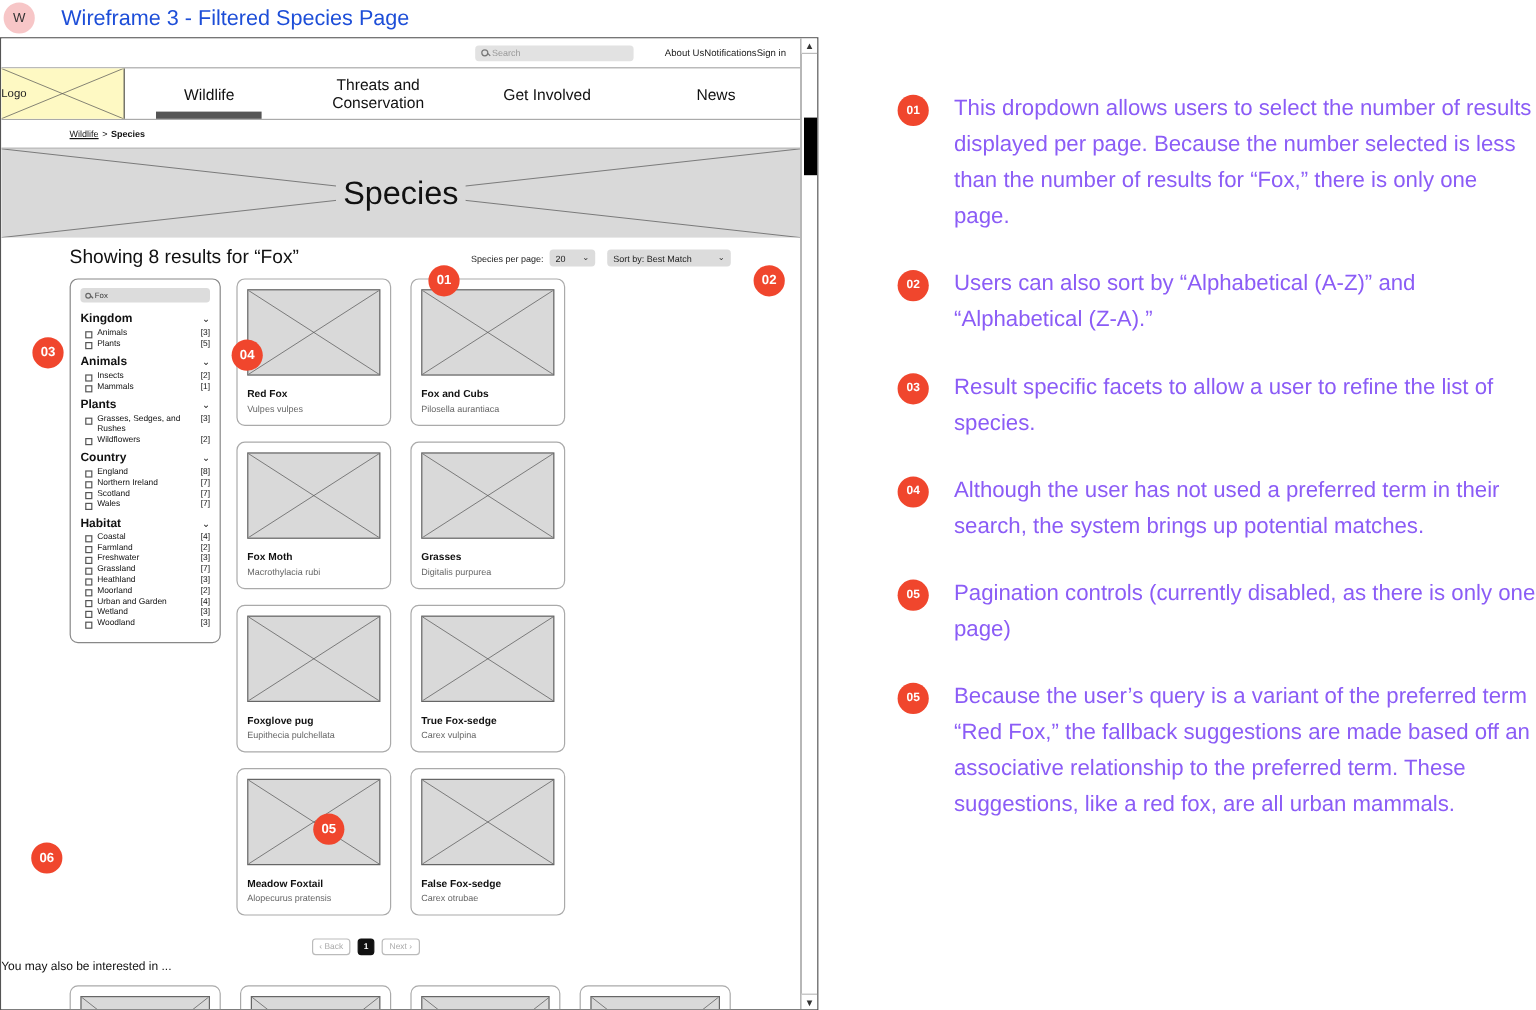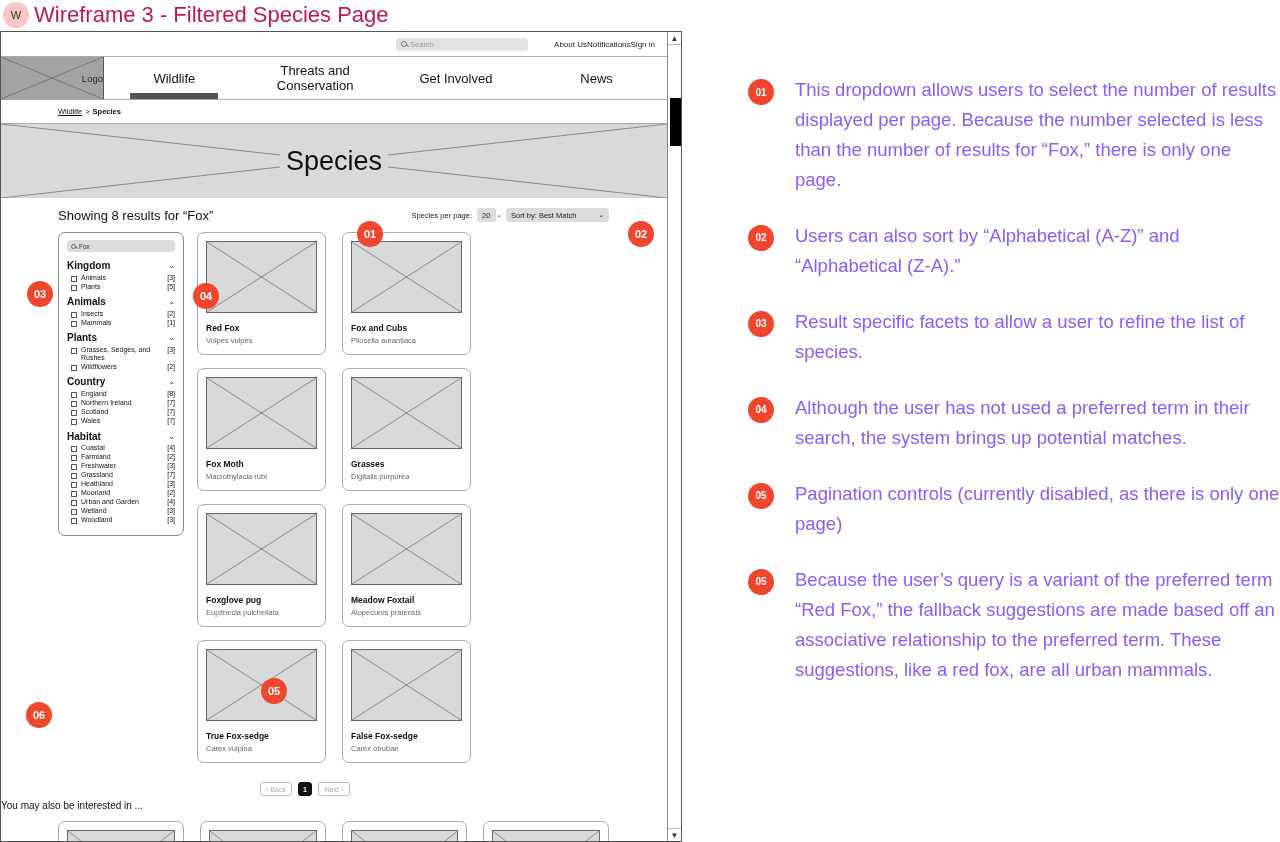--- a/index.html
+++ b/index.html
@@ -17,21 +17,21 @@
     position: absolute; left: 0; top: 0; width: 690px; height: 30px;
     display: flex; align-items: center;
   }
   .avatar {
     width: 26px; height: 26px; border-radius: 50%;
     background: #f7c6c7; color: #333;
     display: flex; align-items: center; justify-content: center;
     font-size: 11px; margin-left: 3px; flex: 0 0 auto;
   }
   .doc-title {
-    margin-left: 5px; font-size: 22px; color: #be185d; white-space: nowrap;
+    margin-left: 22px; font-size: 18px; color: #1d4ed8; white-space: nowrap;
   }
 
   
   .frame {
     position: absolute; left: 0; top: 31px; width: 682px; height: 811px;
     border: 1px solid #555; background: #fff; overflow: hidden;
   }
   .viewport {
     position: absolute; left: 0; top: 0; right: 14px; bottom: 0;
     background: #fff; overflow: hidden;
@@ -64,22 +64,22 @@
     margin-right: 26px;
   }
   .searchbox .mag { width: 6px; height: 6px; border: 1px solid #777; border-radius: 50%; position: relative; flex:0 0 auto;}
   .searchbox .mag::after { content:""; position:absolute; width:3px; height:1px; background:#777; transform:rotate(45deg); right:-3px; bottom:0px;}
   .searchbox span { font-size: 7.5px; color: #999; }
   .utillink { font-size: 8px; color: #222; white-space: nowrap; }
 
   
   .mainnav { height: 43px; border-bottom: 1px solid #aaa; display: flex; align-items: stretch; }
   .logo-box {
-    width: 103px; background: #a3a3a3; border-right: 1px solid #555;
-    display: flex; align-items: center; justify-content: flex-end;
+    width: 103px; background: #fef9c3; border-right: 1px solid #555;
+    display: flex; align-items: center; justify-content: flex-start;
     position: relative; font-size: 9.5px; color: #222;
   }
   .logo-box svg { position: absolute; inset: 0; width: 100%; height: 100%; }
   .navitems { flex: 1; display: flex; align-items: center; }
   .navitem {
     flex: 1; text-align: center; font-size: 13px; color: #111;
     position: relative; height: 100%; display: flex; align-items: center; justify-content: center;
   }
   .navitem.active::after {
     content: ""; position: absolute; bottom: 0; left: 50%; transform: translateX(-50%);
@@ -99,29 +99,29 @@
     display: flex; align-items: center; justify-content: center;
   }
   .hero svg { position: absolute; inset: 0; width: 100%; height: 100%; }
   .hero h1 { margin: 0; position: relative; font-size: 27px; font-weight: 400; color: #111; background: #d9d9d9; padding: 0 6px; }
 
   
   .content { padding: 0 12px 0 0; position: relative; }
   .resbar {
     display: flex; align-items: center; height: 34px; padding-left: 57px; padding-right: 46px;
   }
-  .showing { font-size: 13px; color: #111; }
+  .showing { font-size: 16px; color: #111; }
   .toolspacer { flex: 1; }
   .perpage-label { font-size: 7.5px; color: #222; margin-right: 5px; }
   .select {
     background: #dcdcdc; border-radius: 3px; height: 14px;
     display: flex; align-items: center; padding: 0 5px; gap: 6px;
     font-size: 7.5px; color: #222;
   }
-  .select.pp { width: 19px; justify-content: space-between; }
+  .select.pp { width: 38px; justify-content: space-between; }
   .select.sort { width: 103px; justify-content: space-between; margin-left: 10px; }
   .chev { font-size: 7px; color: #333; }
 
   
   .reswrap { display: flex; padding-left: 57px; padding-right: 46px; align-items: flex-start; }
 
   
   .facets {
     width: 126px; flex: 0 0 126px; border: 1px solid #888; border-radius: 7px;
     padding: 7px 8px 8px 8px; background: #fff;
@@ -457,32 +457,32 @@
                 <div class="nm">Foxglove pug</div>
                 <div class="sci">Eupithecia pulchellata</div>
               </div>
               <div class="card">
                 <div class="thumb">
                   <svg viewBox="0 0 100 100" preserveAspectRatio="none">
                     <line x1="0" y1="0" x2="100" y2="100" stroke="#555" stroke-width="0.6" vector-effect="non-scaling-stroke"></line>
                     <line x1="100" y1="0" x2="0" y2="100" stroke="#555" stroke-width="0.6" vector-effect="non-scaling-stroke"></line>
                   </svg>
                 </div>
+                <div class="nm">True Fox-sedge</div>
+                <div class="sci">Carex vulpina</div>
+              </div>
+              <div class="card">
+                <div class="thumb">
+                  <svg viewBox="0 0 100 100" preserveAspectRatio="none">
+                    <line x1="0" y1="0" x2="100" y2="100" stroke="#555" stroke-width="0.6" vector-effect="non-scaling-stroke"></line>
+                    <line x1="100" y1="0" x2="0" y2="100" stroke="#555" stroke-width="0.6" vector-effect="non-scaling-stroke"></line>
+                  </svg>
+                </div>
                 <div class="nm">Meadow Foxtail</div>
                 <div class="sci">Alopecurus pratensis</div>
-              </div>
-              <div class="card">
-                <div class="thumb">
-                  <svg viewBox="0 0 100 100" preserveAspectRatio="none">
-                    <line x1="0" y1="0" x2="100" y2="100" stroke="#555" stroke-width="0.6" vector-effect="non-scaling-stroke"></line>
-                    <line x1="100" y1="0" x2="0" y2="100" stroke="#555" stroke-width="0.6" vector-effect="non-scaling-stroke"></line>
-                  </svg>
-                </div>
-                <div class="nm">True Fox-sedge</div>
-                <div class="sci">Carex vulpina</div>
               </div>
               <div class="card">
                 <div class="thumb">
                   <svg viewBox="0 0 100 100" preserveAspectRatio="none">
                     <line x1="0" y1="0" x2="100" y2="100" stroke="#555" stroke-width="0.6" vector-effect="non-scaling-stroke"></line>
                     <line x1="100" y1="0" x2="0" y2="100" stroke="#555" stroke-width="0.6" vector-effect="non-scaling-stroke"></line>
                   </svg>
                 </div>
                 <div class="nm">False Fox-sedge</div>
                 <div class="sci">Carex otrubae</div>

